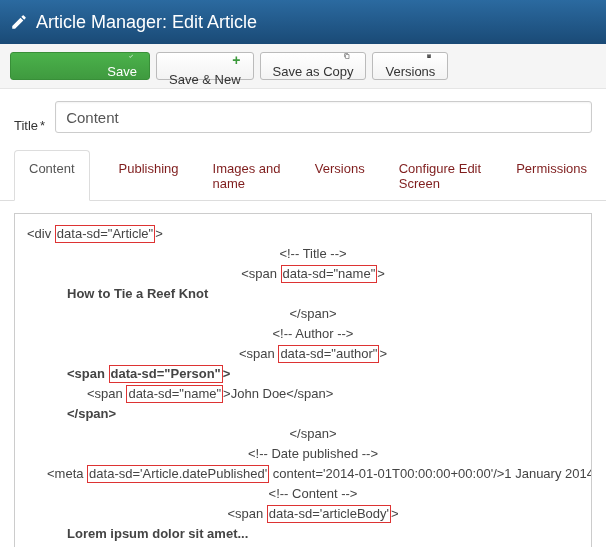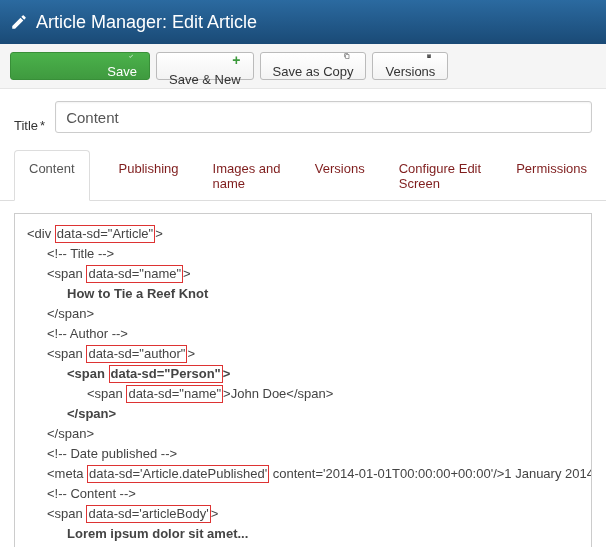--- a/index.html
+++ b/index.html
@@ -23,21 +23,21 @@
   .title-label .req { color:#333; margin-left:2px; }
   .title-input { flex:1; height:32px; border:1px solid #ccc; border-radius:3px; padding:0 10px; font-size:15px; color:#555; box-shadow: inset 0 1px 2px rgba(0,0,0,0.05); }
 
   .tabs { display:flex; border-bottom:1px solid #ddd; padding:0 14px; margin-top:10px; gap:24px; }
   .tab { padding:10px 4px; font-size:13px; color:#7f1d1d; cursor:pointer; border:1px solid transparent; border-bottom:none; position:relative; top:1px; }
   .tab.active { color:#555; border:1px solid #ddd; border-bottom:1px solid #fff; border-radius:4px 4px 0 0; background:#fff; padding:10px 14px; }
 
   .editor-wrap { padding:12px 14px 0; }
   .editor { border:1px solid #ccc; height:335px; padding:10px 12px 12px; font-family: Arial, sans-serif; font-size:13px; color:#444; overflow:hidden; position:relative; }
   .code-line { white-space:pre; line-height:20px; font-family: Arial, sans-serif; }
-  .ind1 { padding-left:20px; }
+  .ind1 { padding-left:20px;text-align:center; }
   .ind2 { padding-left:40px;font-weight:bold; }
   .ind3 { padding-left:60px; }
   .box { border:1px solid #d33; display:inline-block; padding:0 1px; line-height:16px; }
 </style>
 </head>
 <body>
 
 <div class="hdr">
   <svg viewBox="0 0 24 24">
       <path d="M3 17.25V21h3.75l11-11.03-3.75-3.75L3 17.25zM20.71 7.04a1 1 0 0 0 0-1.41l-2.34-2.34a1 1 0 0 0-1.41 0l-1.83 1.83 3.75 3.75 1.83-1.83z"></path>

